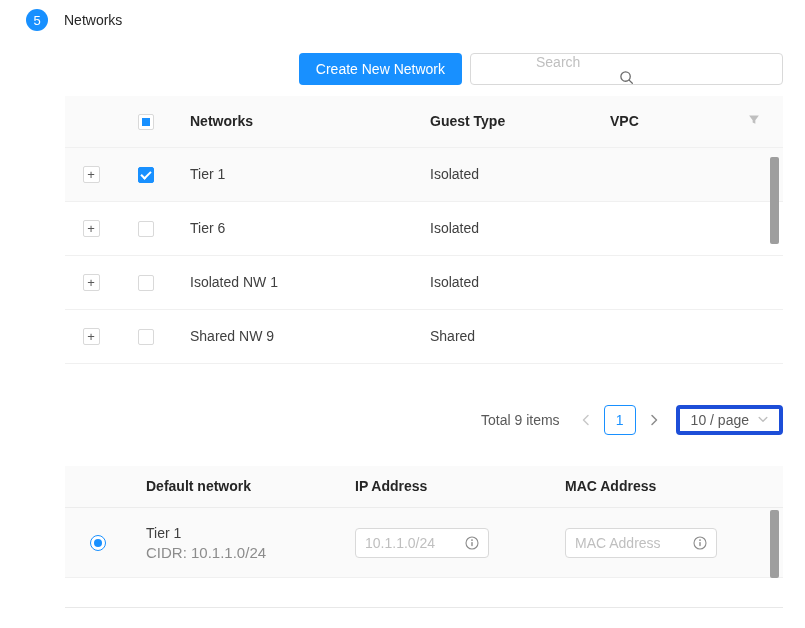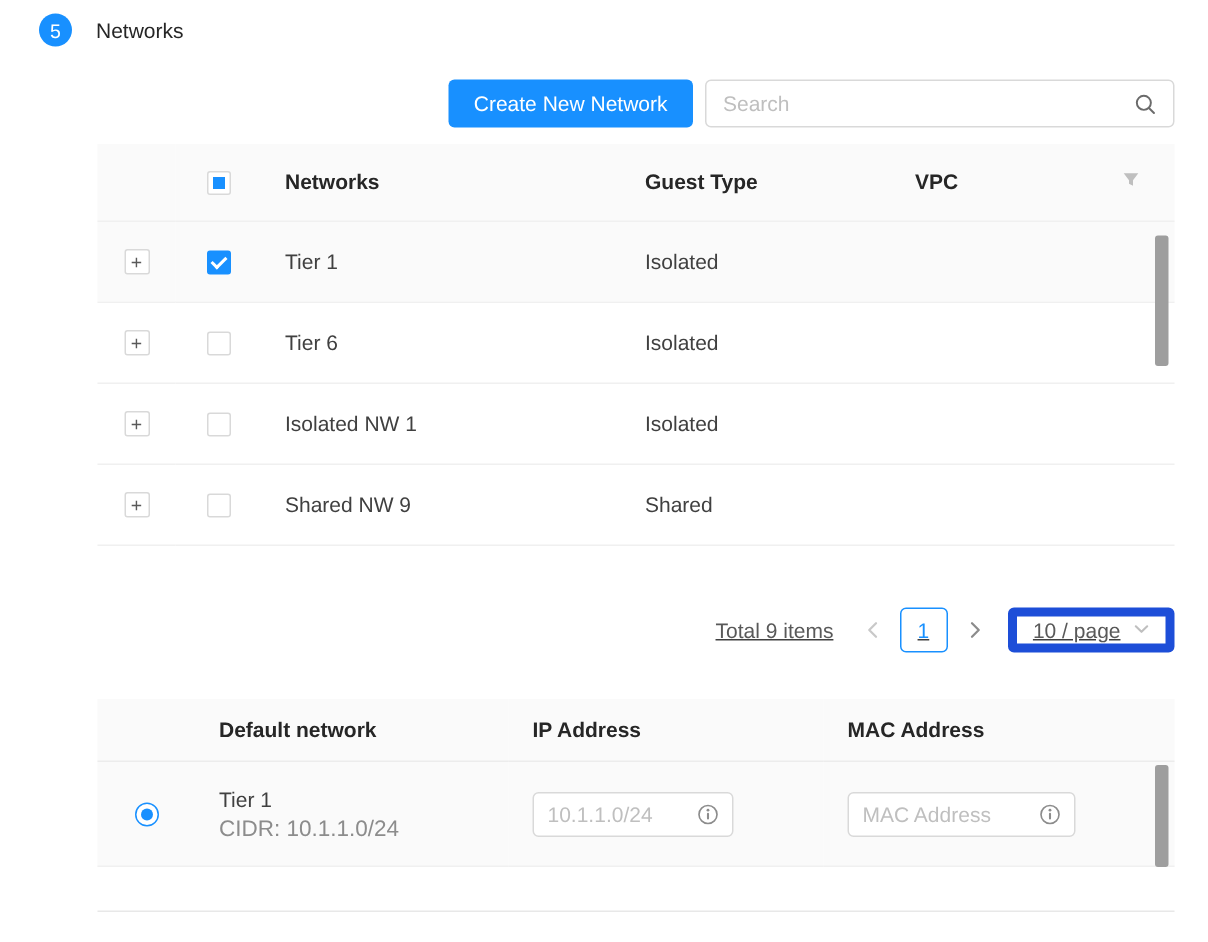--- a/index.html
+++ b/index.html
@@ -28,21 +28,21 @@
 
   
   .toolbar { display: flex; justify-content: flex-end; align-items: center; gap: 8px; height: 32px; }
   .btn-primary {
     height: 32px; padding: 0 17px; border: none; border-radius: 4px;
     background: var(--accent, #1890ff); color: #fff; font-size: 14px;
     font-family: inherit; cursor: pointer; flex: 0 0 auto;
   }
   .search-box {
     width: 313px; height: 32px; border: 1px solid #d9d9d9; border-radius: 4px;
-    display: flex; align-items: center; padding: 0 11px; background: #fff;
+    display: flex; align-items: center; padding: 0 11px; background: #fff; flex-direction: column;
   }
   .search-box input {
     flex: 1; border: none; outline: none; font-size: 14px; font-family: inherit;
     color: #404040; min-width: 0; background: transparent;
   }
   .search-box input::placeholder { color: #bfbfbf; }
   .search-icon { display: flex; align-items: center; cursor: pointer; }
 
   
   .table-wrap { position: relative; }
@@ -97,31 +97,31 @@
   }
 
   .filter-icon { display: inline-flex; cursor: pointer; }
 
   
   .vscroll { position: absolute; right: 4px; width: 9px; background: #9e9e9e; border-radius: 2px; }
 
   
   .pagination {
     margin-top: 40px; height: 32px; display: flex; justify-content: flex-end;
-    align-items: center; gap: 8px; text-decoration: underline;
+    align-items: center; gap: 8px;
   }
   .pg-total { color: #595959; margin-right: 8px; }
   .pg-arrow { display: inline-flex; align-items: center; justify-content: center; width: 20px; height: 30px; cursor: pointer; }
   .pg-page {
     min-width: 32px; height: 30px; border: 1px solid var(--accent, #1890ff); border-radius: 4px;
     color: var(--accent, #1890ff); background: #fff; display: inline-flex;
     align-items: center; justify-content: center; font-size: 14px; cursor: pointer;
   }
   .page-size-select {
-    height: 30px; border: 6px solid #1d4ed8; border-radius: 4px; background: #fff;
+    height: 30px; border: 4px solid #1d4ed8; border-radius: 4px; background: #fff;
     display: inline-flex; align-items: center; gap: 9px; padding: 0 11px;
     color: #595959; font-size: 14px; cursor: pointer; margin-left: 4px;
   }
 
   
   .def-table { margin-top: 30px; }
   .def-table thead th { height: 42px; border-bottom: 1px solid #ececec; }
   .def-table tbody td {
     height: 70px; padding: 0 16px; background: #fafafa;
     border-bottom: 1px solid #f0f0f0; vertical-align: middle;

